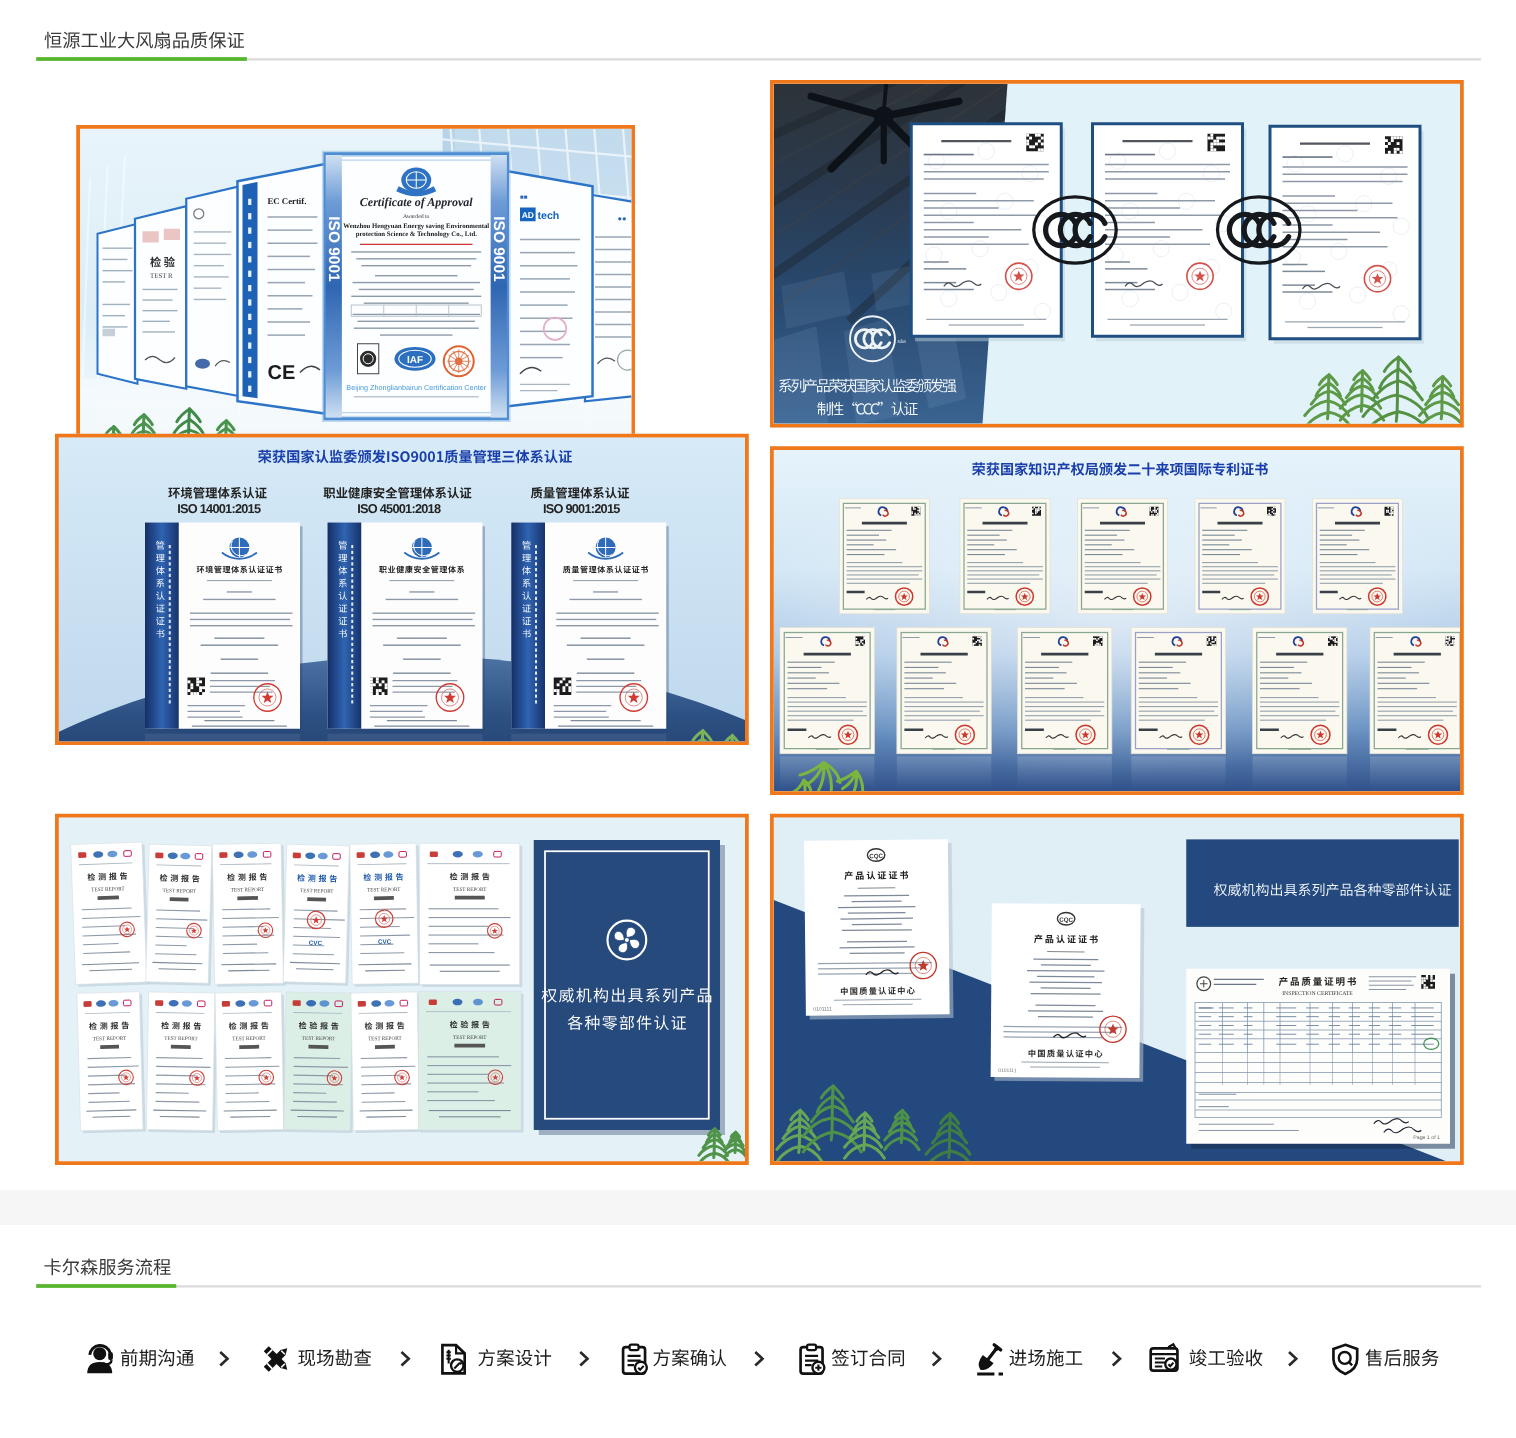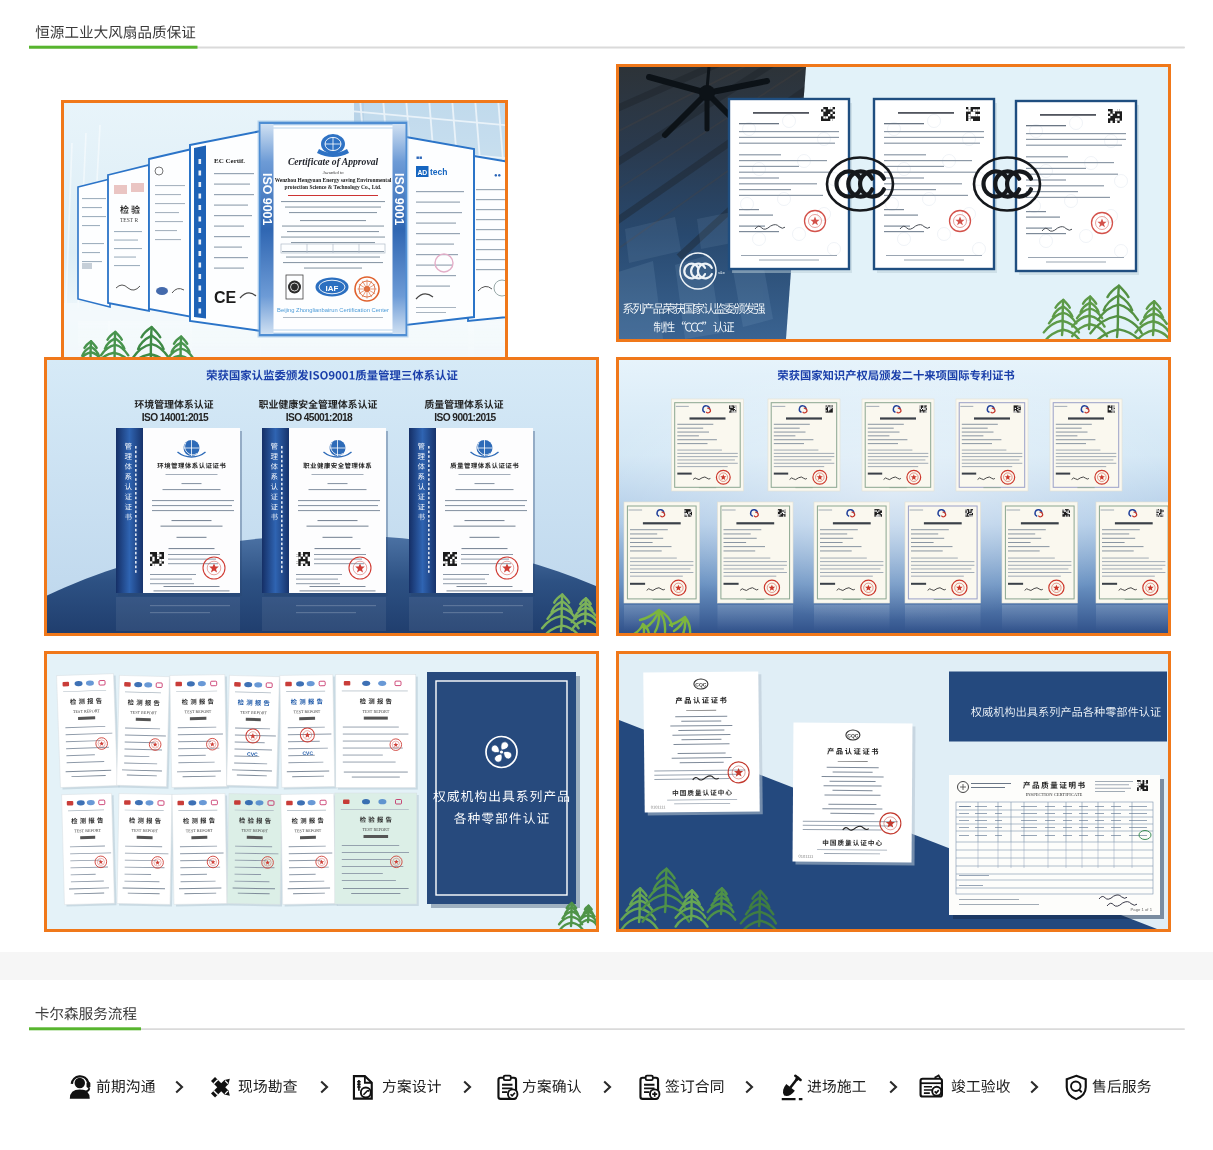--- a/index.html
+++ b/index.html
@@ -737,21 +737,21 @@
         <ellipse cx="388" cy="117" rx="33" ry="26.5" fill="none" stroke="#15181c" stroke-width="2.6"></ellipse>
         <path d="M388.3 111.7 A12.5 12.5 0 1 0 388.3 122.3" fill="none" stroke="#15181c" stroke-width="4.2" stroke-linecap="round"></path>
         <path d="M400.1 111.7 A12.5 12.5 0 1 0 400.1 122.3" fill="none" stroke="#15181c" stroke-width="4.2" stroke-linecap="round"></path>
         <path d="M411.9 111.7 A12.5 12.5 0 1 0 411.9 122.3" fill="none" stroke="#15181c" stroke-width="4.2" stroke-linecap="round"></path>
         <use href="#pine" transform="translate(443 268) scale(1.3)" stroke="#5d9a48" stroke-width="1.85"></use>
         <use href="#pine" transform="translate(470 262) scale(1.2)" stroke="#5d9a48" stroke-width="2.0"></use>
         <use href="#pine" transform="translate(498 270) scale(1.9)" stroke="#549143" stroke-width="1.26"></use>
         <use href="#pine" transform="translate(534 268) scale(1.25)" stroke="#5d9a48" stroke-width="1.92"></use>
       </svg>
     </div>
-    <div class="panel" style="left:44px;top:357px;width:555px;height:279px;text-decoration:underline;">
+    <div class="panel" style="left:44px;top:347px;width:555px;height:249px;text-decoration:underline;">
       <svg width="549" height="273" viewBox="0 0 549 273">
         <defs>
           <linearGradient id="cbg" x1="0" y1="0" x2="0" y2="1">
 <stop offset="0" stop-color="#d6eaf7"></stop>
             <stop offset="1" stop-color="#bdd6ec"></stop>
           </linearGradient>
 <linearGradient id="cdome" x1="0" y1="179" x2="0" y2="273" gradientUnits="userSpaceOnUse">
 <stop offset="0" stop-color="#4a70a2"></stop>
             <stop offset=".45" stop-color="#2d5183"></stop>
             <stop offset="1" stop-color="#203e6e"></stop>

